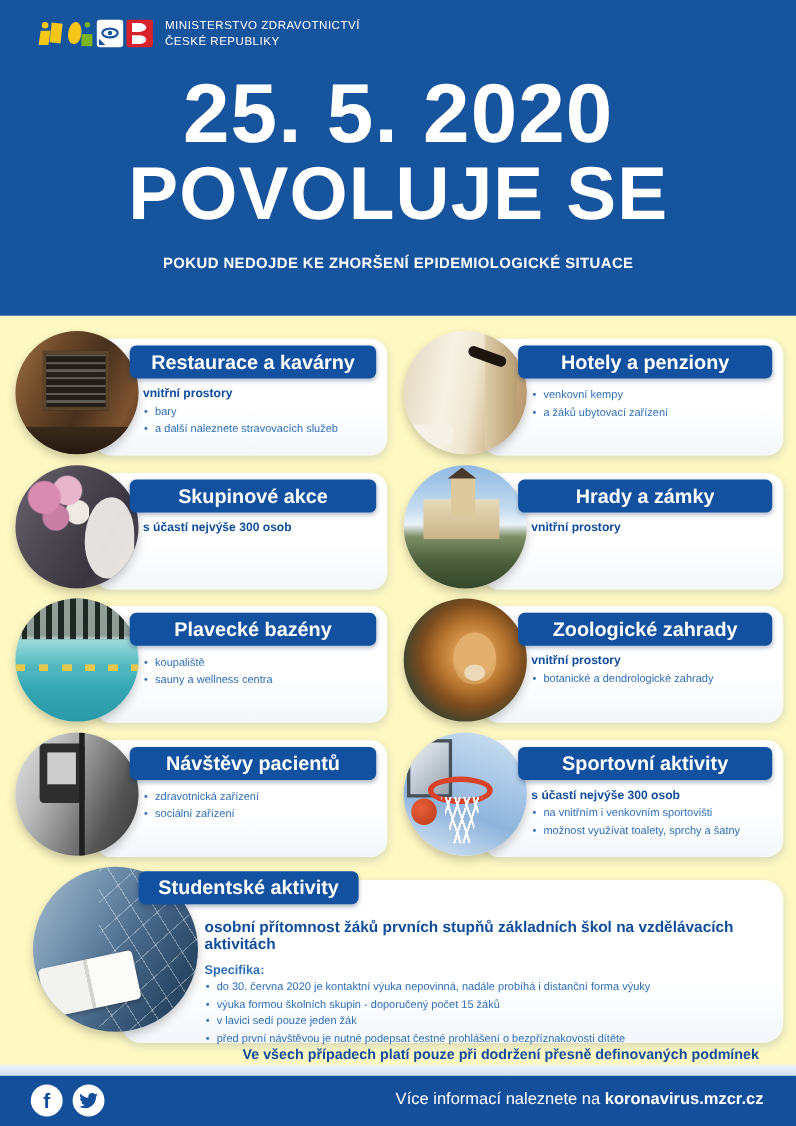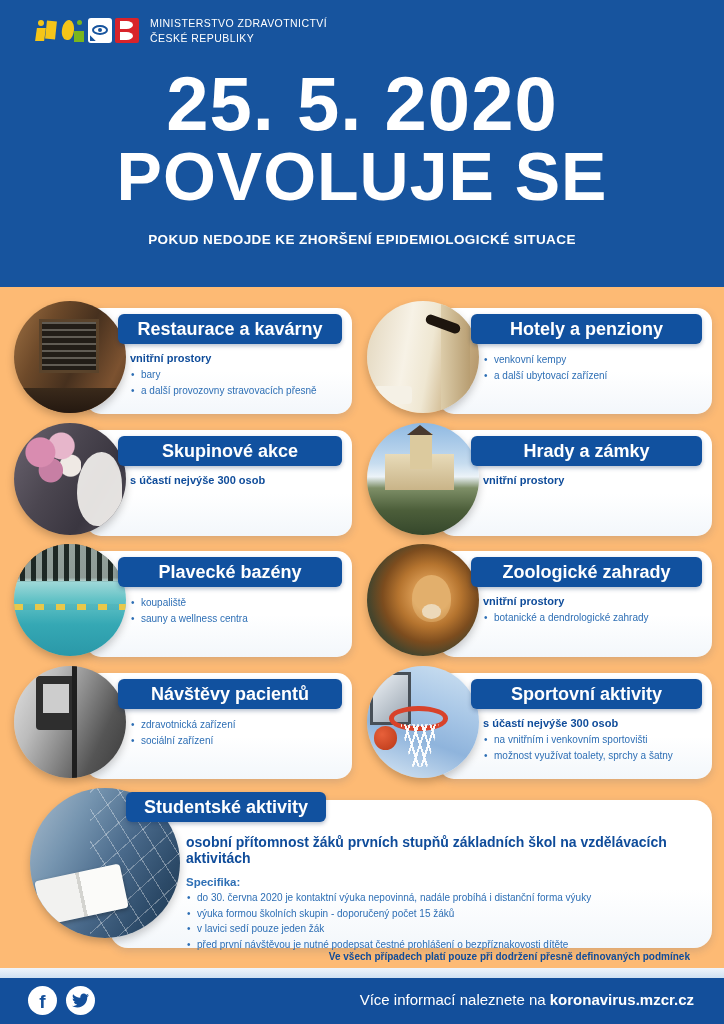--- a/index.html
+++ b/index.html
@@ -1,18 +1,18 @@
 <!DOCTYPE html>
 <html lang="cs"><head>
 <meta charset="utf-8">
 <style>
   * { margin:0; padding:0; box-sizing:border-box; }
   html,body { background:#e8e8e8; }
   body { font-family:"Liberation Sans", sans-serif; }
-  .page { position:relative; width:724px; height:1024px; margin:0 auto; background:#fdba74; overflow:hidden; }
+  .page { position:relative; width:724px; height:1024px; margin:0 auto; background:#fef9c3; overflow:hidden; }
 
   
   .header { position:absolute; top:0; left:0; width:724px; height:287px; background:#17549E; }
   .brand { position:absolute; top:16px; left:34px; display:flex; align-items:center; gap:11px; }
   .logo { display:flex; gap:3px; }
   .tile { position:relative; width:24px; height:25px; overflow:hidden; }
   .tile1 .s1 { position:absolute; left:2px; bottom:2px; width:9px; height:13px; background:#f5c518; transform:skewX(-8deg); }
   .tile1 .s2 { position:absolute; right:2px; top:3px; width:10px; height:18px; background:#f5c518; transform:rotate(6deg); }
   .tile1 .s3 { position:absolute; left:4px; top:2px; width:6px; height:6px; background:#f5c518; border-radius:50%; }
   .tile2 .s1 { position:absolute; left:1px; top:2px; width:12px; height:20px; background:#f5c518; border-radius:45% 55% 40% 50%; transform:rotate(12deg); }
@@ -55,21 +55,21 @@
   
   .card-student { position:absolute; top:788px; left:14px; width:698px; height:164px; }
   .card-student .card-bg { left:96px; top:12px; right:0; bottom:4px; border-radius:18px; }
   .card-student .photo { left:16px; top:0; width:150px; height:150px; }
   .card-student .card-title { left:112px; top:4px; right:auto; width:200px; }
   .student-content { position:absolute; left:172px; top:46px; right:16px; }
   .student-subtitle { color:#0F4C9A; font-size:14px; font-weight:bold; margin-bottom:10px; }
   .specifics-label { color:#2E6FB5; font-size:11.5px; font-weight:bold; margin-bottom:2px; }
 
   
-  .note { position:absolute; top:951px; right:34px; color:#0F4C9A; font-size:10px; font-weight:bold; }
+  .note { position:absolute; top:951px; right:34px; color:#0F4C9A; font-size:13px; font-weight:bold; }
   .pre-footer-strip { position:absolute; top:968px; left:0; width:724px; height:10px; background:linear-gradient(180deg,#f0f5fb,#cfe0f1); }
   .footer { position:absolute; top:978px; left:0; width:724px; height:46px; background:#134F9B; }
   .social { position:absolute; left:28px; top:8px; display:flex; gap:9px; }
   .social-circle { width:29px; height:29px; border-radius:50%; background:#ffffff; color:#134F9B; display:flex; align-items:center; justify-content:center; cursor:pointer; }
   .fb-glyph { font-size:19px; font-weight:bold; margin-top:2px; }
   .footer-text { position:absolute; right:30px; top:13px; color:#ffffff; font-size:15px; }
   .footer-text b { font-weight:bold; }
 
   
   .photo-cafe { background:linear-gradient(115deg,#a07244 0%,#6e4a2a 28%,#46301e 55%,#7c5230 82%,#52361f 100%); }
@@ -147,38 +147,38 @@
     <div class="card-bg"></div>
     <div class="photo photo-cafe">
         <div class="chalkboard"></div>
         <div class="counter"></div>
       </div>
     <div class="card-title">Restaurace a kavárny</div>
     <div class="card-content">
       <div class="card-subtitle">vnitřní prostory</div>
       <ul class="bullets">
         <li>bary</li>
-        <li>a další provozovny stravovacích přesně</li>
+        <li>a další naleznete stravovacích služeb</li>
       </ul>
     </div>
   </section>
 
   <section class="card pos-r1r">
     <div class="card-bg"></div>
     <div class="photo photo-hotel">
         <div class="door"></div>
         <div class="arm"></div>
         <div class="bed"></div>
       </div>
     <div class="card-title">Hotely a penziony</div>
     <div class="card-content">
 
       <ul class="bullets">
         <li>venkovní kempy</li>
-        <li>a další ubytovací zařízení</li>
+        <li>a žáků ubytovací zařízení</li>
       </ul>
     </div>
   </section>
 
   <section class="card pos-r2l">
     <div class="card-bg"></div>
     <div class="photo photo-wedding">
         <div class="flowers"></div>
         <div class="veil"></div>
       </div>

